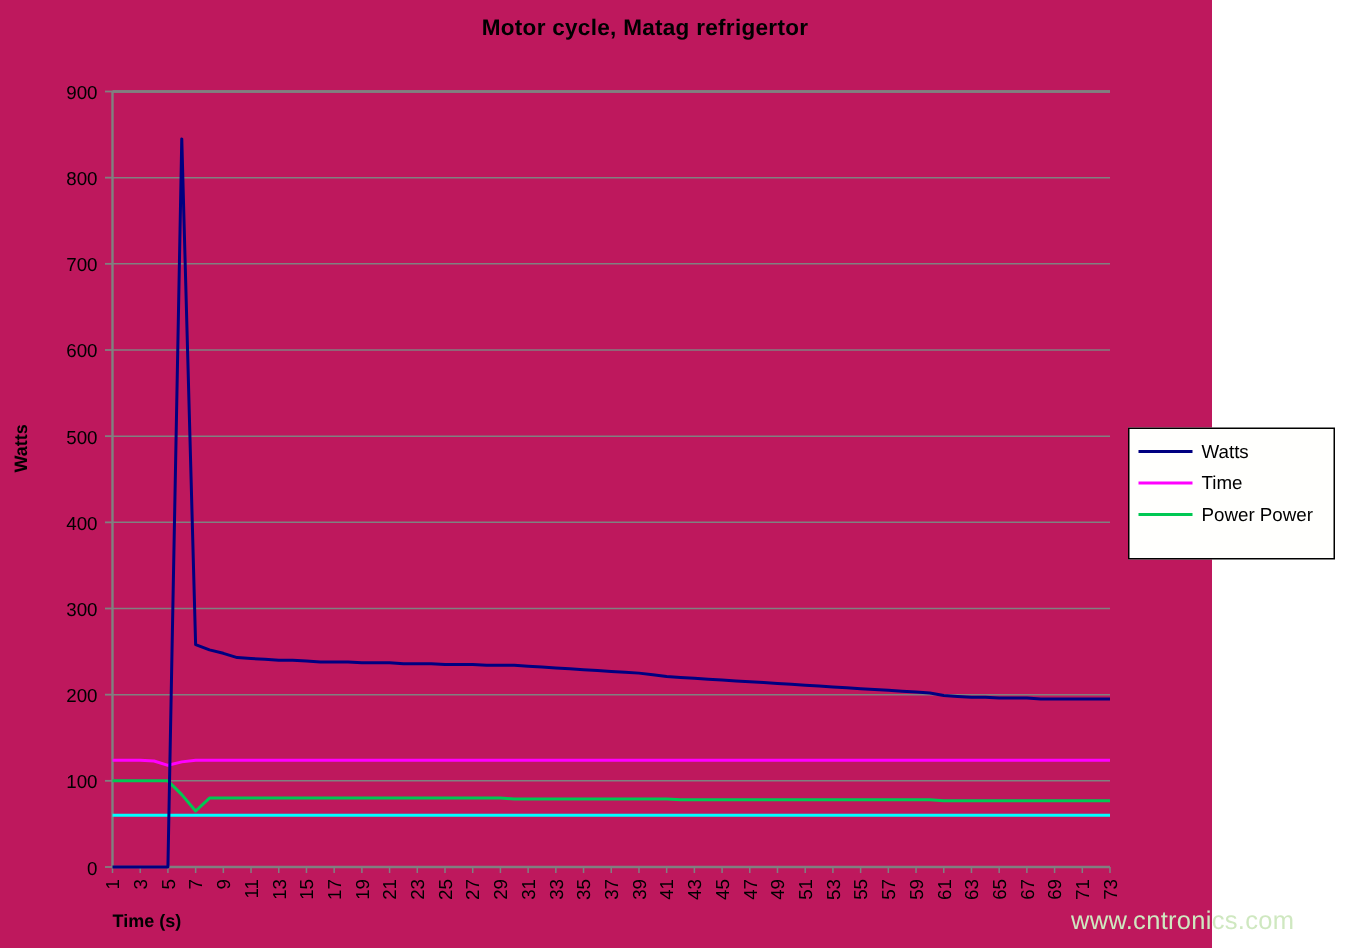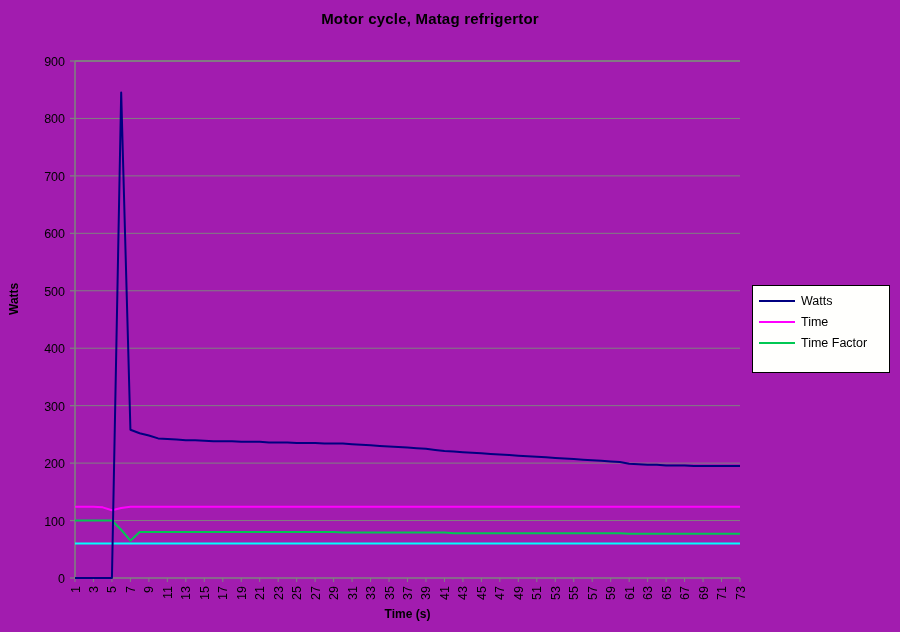--- a/index.html
+++ b/index.html
@@ -10,23 +10,23 @@
   body {
     width: 900px;
     height: 632px;
     position: relative;
     font-family: "Liberation Sans", sans-serif;
     overflow: hidden;
   }
   #chart-root {
     position: absolute;
     left: 0; top: 0;
-    width: 900px;
+    width: 808px;
     height: 632px;
-    background: #a21caf;
+    background: #be185d;
   }
   .chart-title {
     position: absolute;
     left: 0; top: 10px;
     width: 860px;
     text-align: center;
     font-size: 15px;
     font-weight: bold;
     color: #000000;
     letter-spacing: 0.2px;
@@ -42,21 +42,21 @@
     color: #000;
     transform: rotate(-90deg);
     transform-origin: center center;
     white-space: nowrap;
   }
   .xlabel {
     position: absolute;
     left: 75px;
     top: 607px;
     width: 665px;
-    text-align: center;
+    text-align: left;
     font-size: 12px;
     font-weight: bold;
     color: #000;
   }
   svg.plot {
     position: absolute;
     left: 0; top: 0;
   }
   .ytick-label {
     font-size: 12.5px;
@@ -248,18 +248,19 @@
     <div class="legend-row">
       <span class="legend-swatch" style="border-top-color: rgb(0, 0, 128);"></span>
       <span class="legend-text">Watts</span>
     </div>
     <div class="legend-row">
       <span class="legend-swatch" style="border-top-color: rgb(255, 0, 255);"></span>
       <span class="legend-text">Time</span>
     </div>
     <div class="legend-row">
       <span class="legend-swatch" style="border-top-color: rgb(0, 200, 83);"></span>
-      <span class="legend-text">Time Factor</span>
+      <span class="legend-text">Power Power</span>
     </div>
   </div>
 
+  <div class="watermark">www.cntronics.com</div>
 
 </div>
 
 </body></html>

